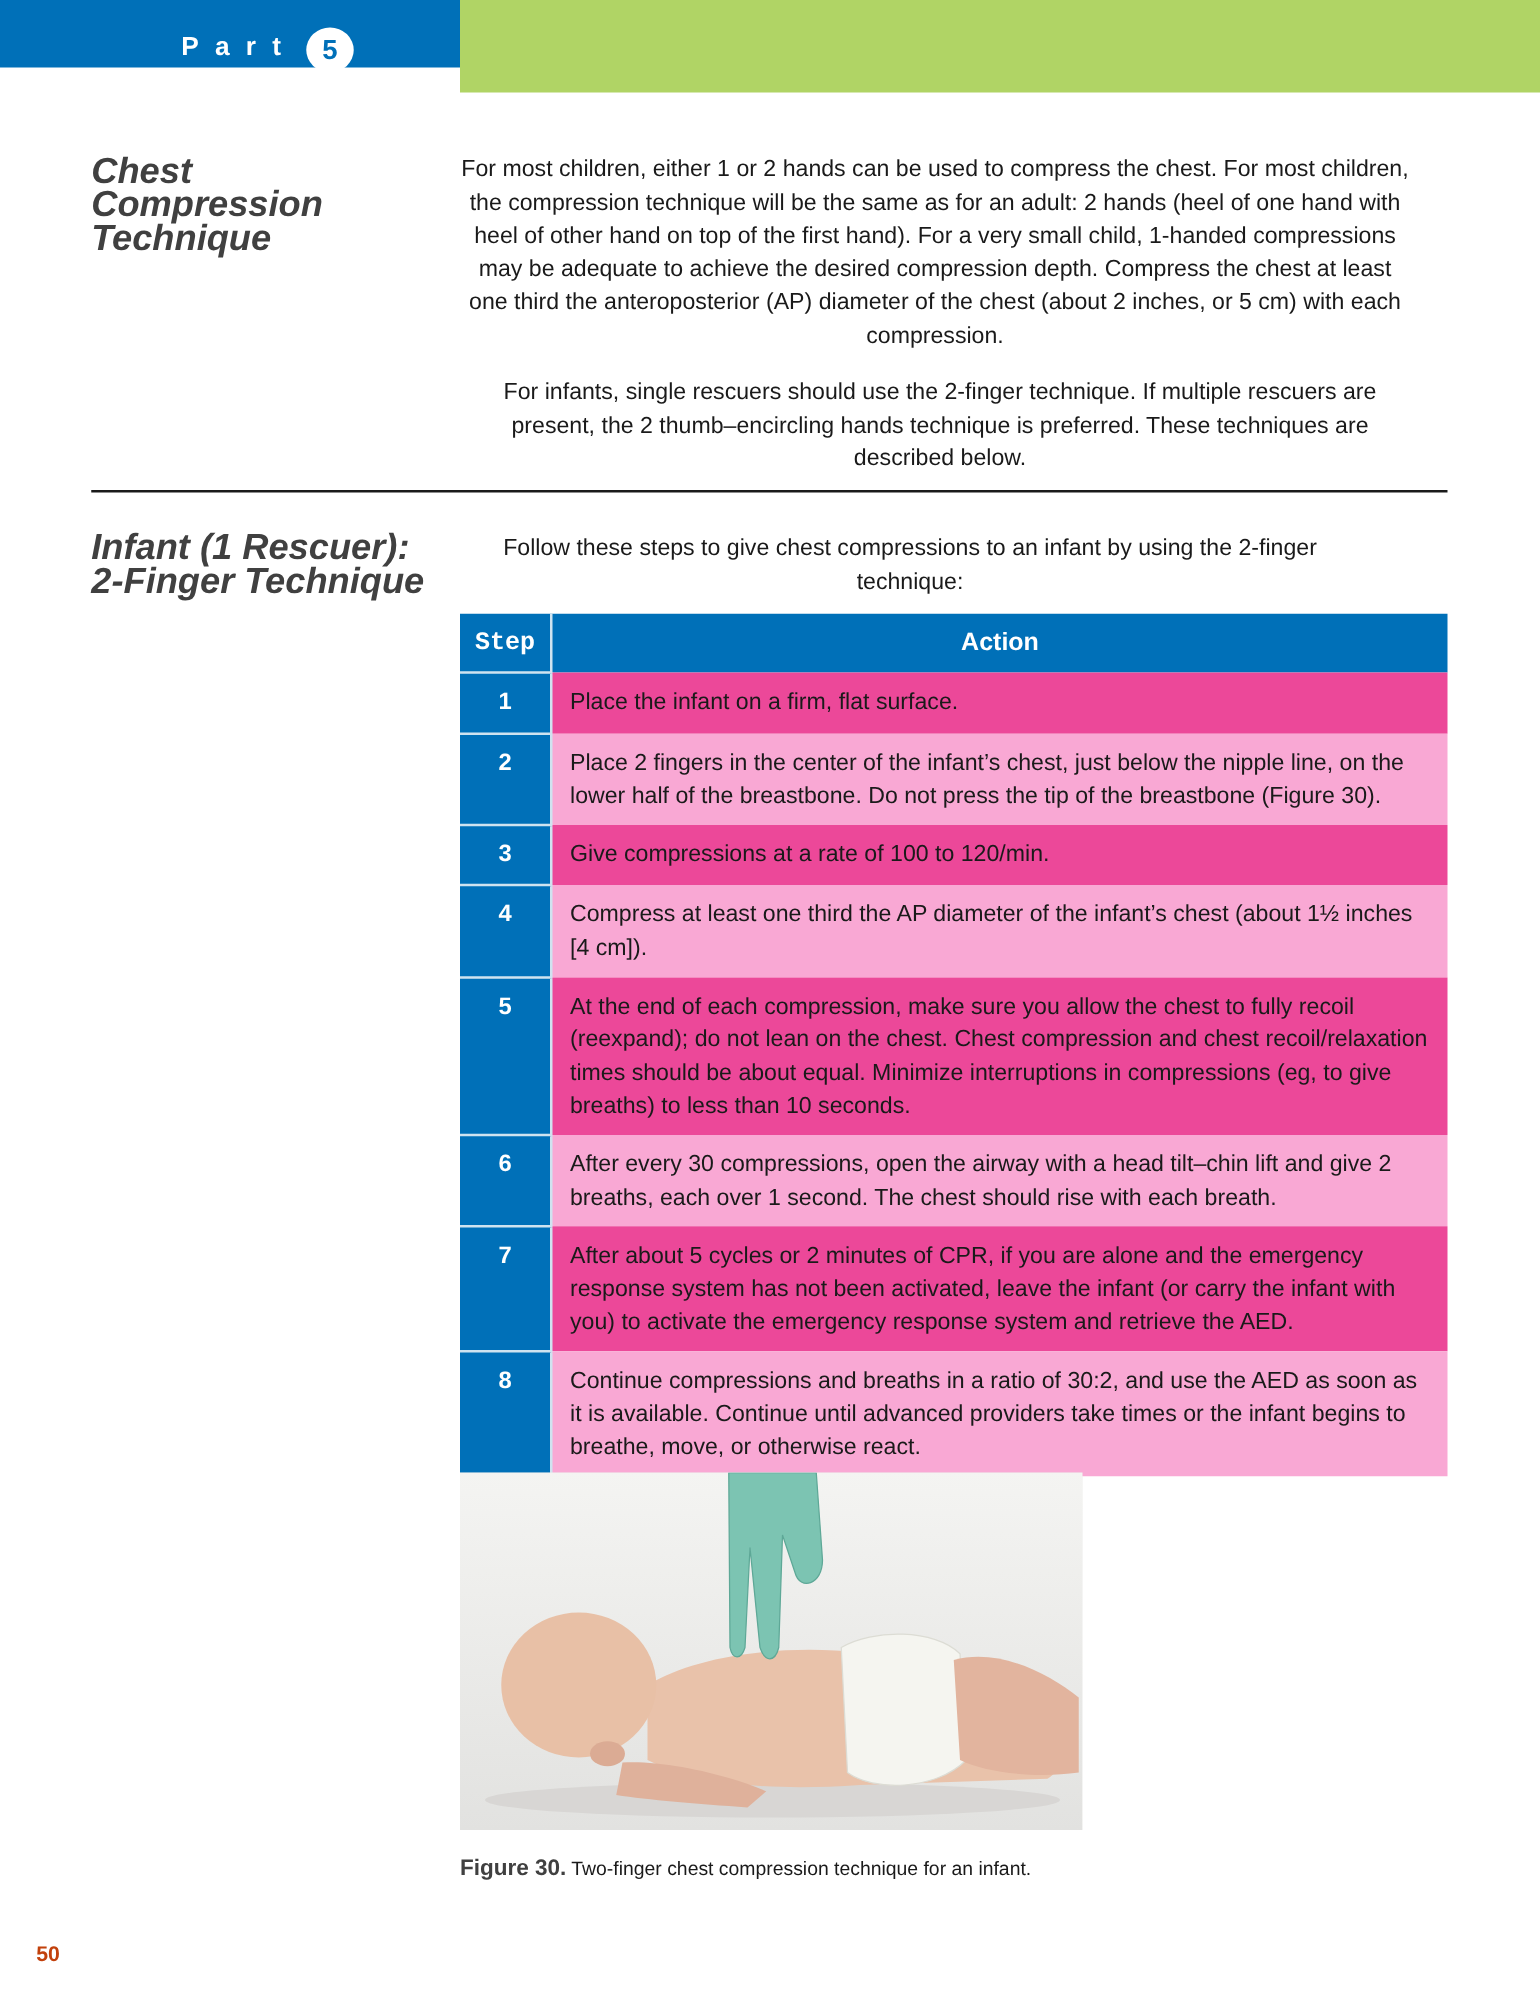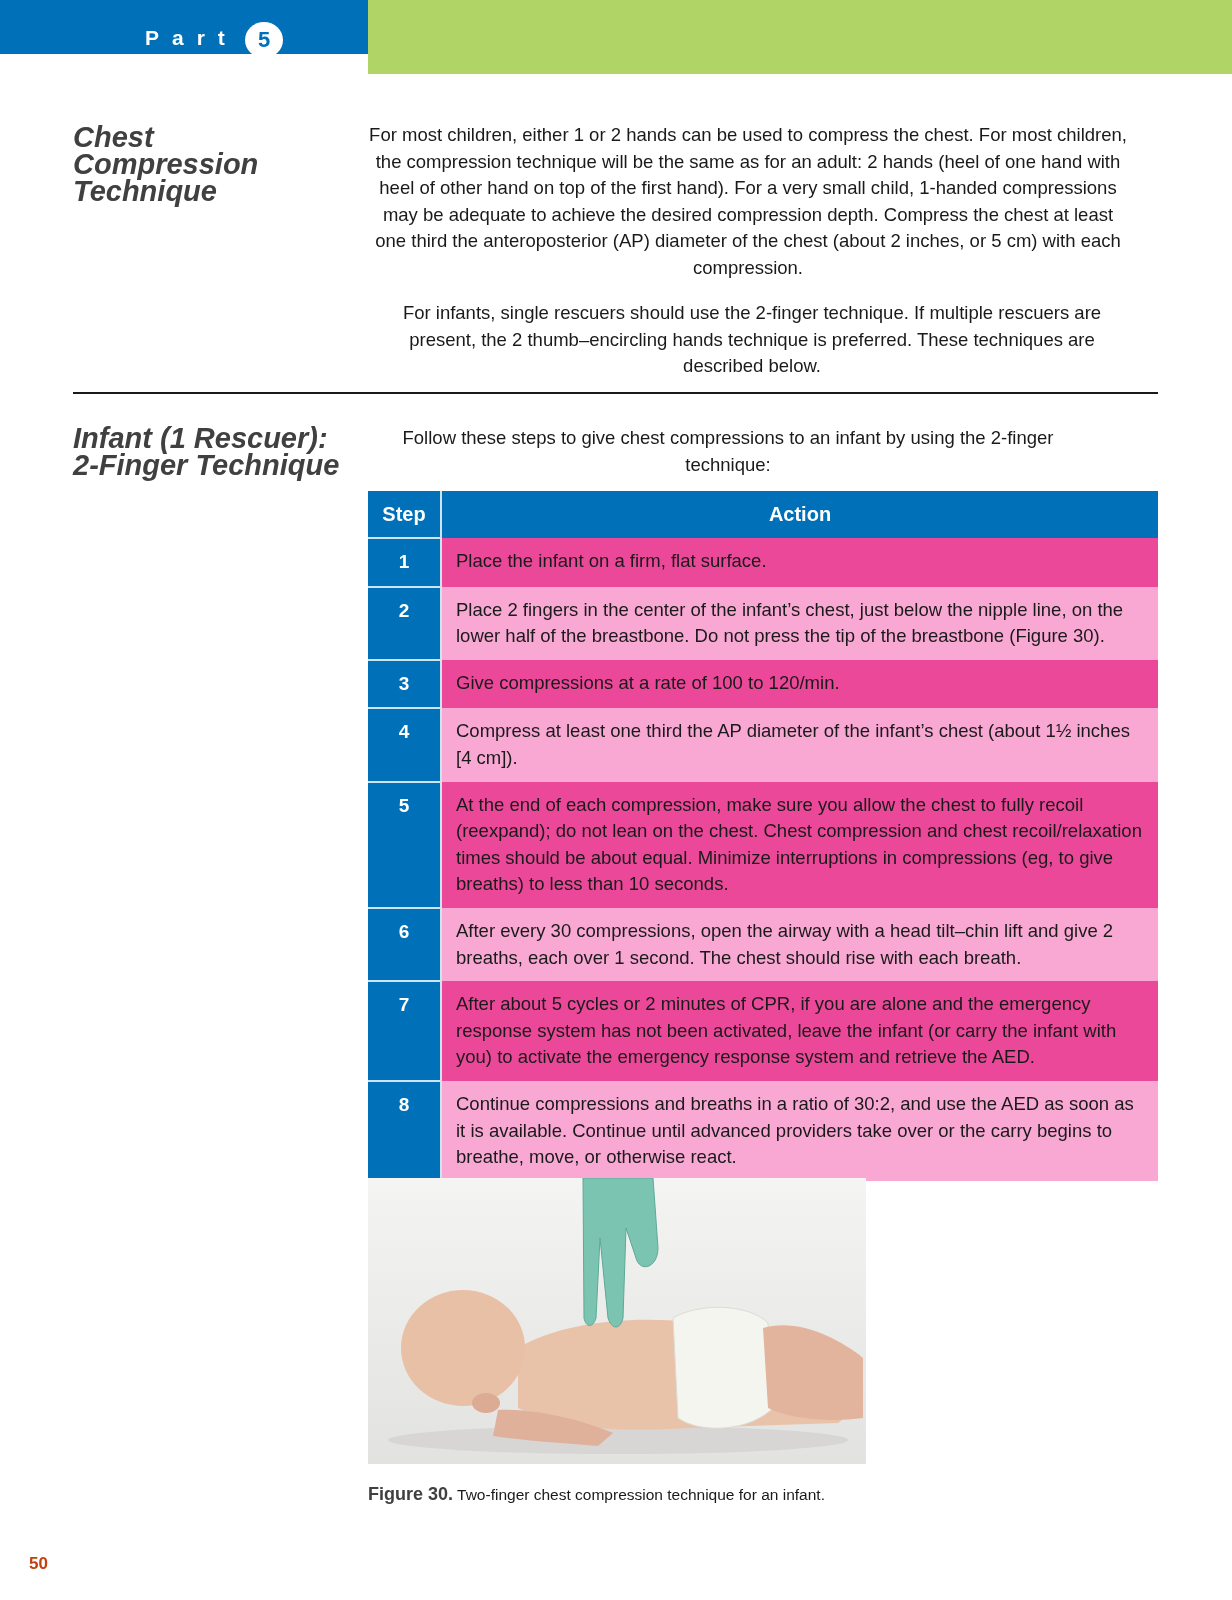--- a/index.html
+++ b/index.html
@@ -63,21 +63,21 @@
 
     .steps-table {
       position: absolute; left: 368px; top: 491px; width: 790px;
       border-collapse: collapse;
     }
     .steps-table th {
       background: #0070B8; color: #ffffff; font-weight: bold;
       font-size: 20px; height: 46px; padding: 0;
       text-align: center;
     }
-    .steps-table th.step-col { width: 72px; border-right: 2px solid #CFE3F0; }
+    .steps-table th.step-col { width: 72px; border-right: 2px solid #CFE3F0; font-family: Liberation Mono, monospace; }
     .steps-table td {
       padding: 10px 12px 10px 14px; font-size: 18.5px; line-height: 26.6px;
       vertical-align: top;
     }
     .steps-table td.step-num {
       background: #0070B8; color: #ffffff; font-weight: bold;
       font-size: 19px; text-align: center; padding: 10px 0;
       width: 72px;
       border-right: 2px solid #CFE3F0;
     }
@@ -154,21 +154,21 @@
       <tr class="row-body row-green">
         <td class="step-num">6</td>
         <td class="action">After every 30 compressions, open the airway with a head tilt–chin lift and give 2 breaths, each over 1 second. The chest should rise with each breath.</td>
       </tr>
       <tr class="row-body row-white">
         <td class="step-num">7</td>
         <td class="action">After about 5 cycles or 2 minutes of CPR, if you are alone and the emergency response system has not been activated, leave the infant (or carry the infant with you) to activate the emergency response system and retrieve the AED.</td>
       </tr>
       <tr class="row-body row-green">
         <td class="step-num">8</td>
-        <td class="action">Continue compressions and breaths in a ratio of 30:2, and use the AED as soon as it is available. Continue until advanced providers take over or the carry begins to breathe, move, or otherwise react.</td>
+        <td class="action">Continue compressions and breaths in a ratio of 30:2, and use the AED as soon as it is available. Continue until advanced providers take times or the infant begins to breathe, move, or otherwise react.</td>
       </tr>
     </tbody>
 </table>
 
 <div class="figure-photo">
   <svg width="498" height="286" viewBox="0 0 498 286">
     <defs>
       <linearGradient id="bg" x1="0" y1="0" x2="0" y2="1">
         <stop offset="0" stop-color="#f4f4f2"></stop>
         <stop offset="1" stop-color="#e2e2e0"></stop>

